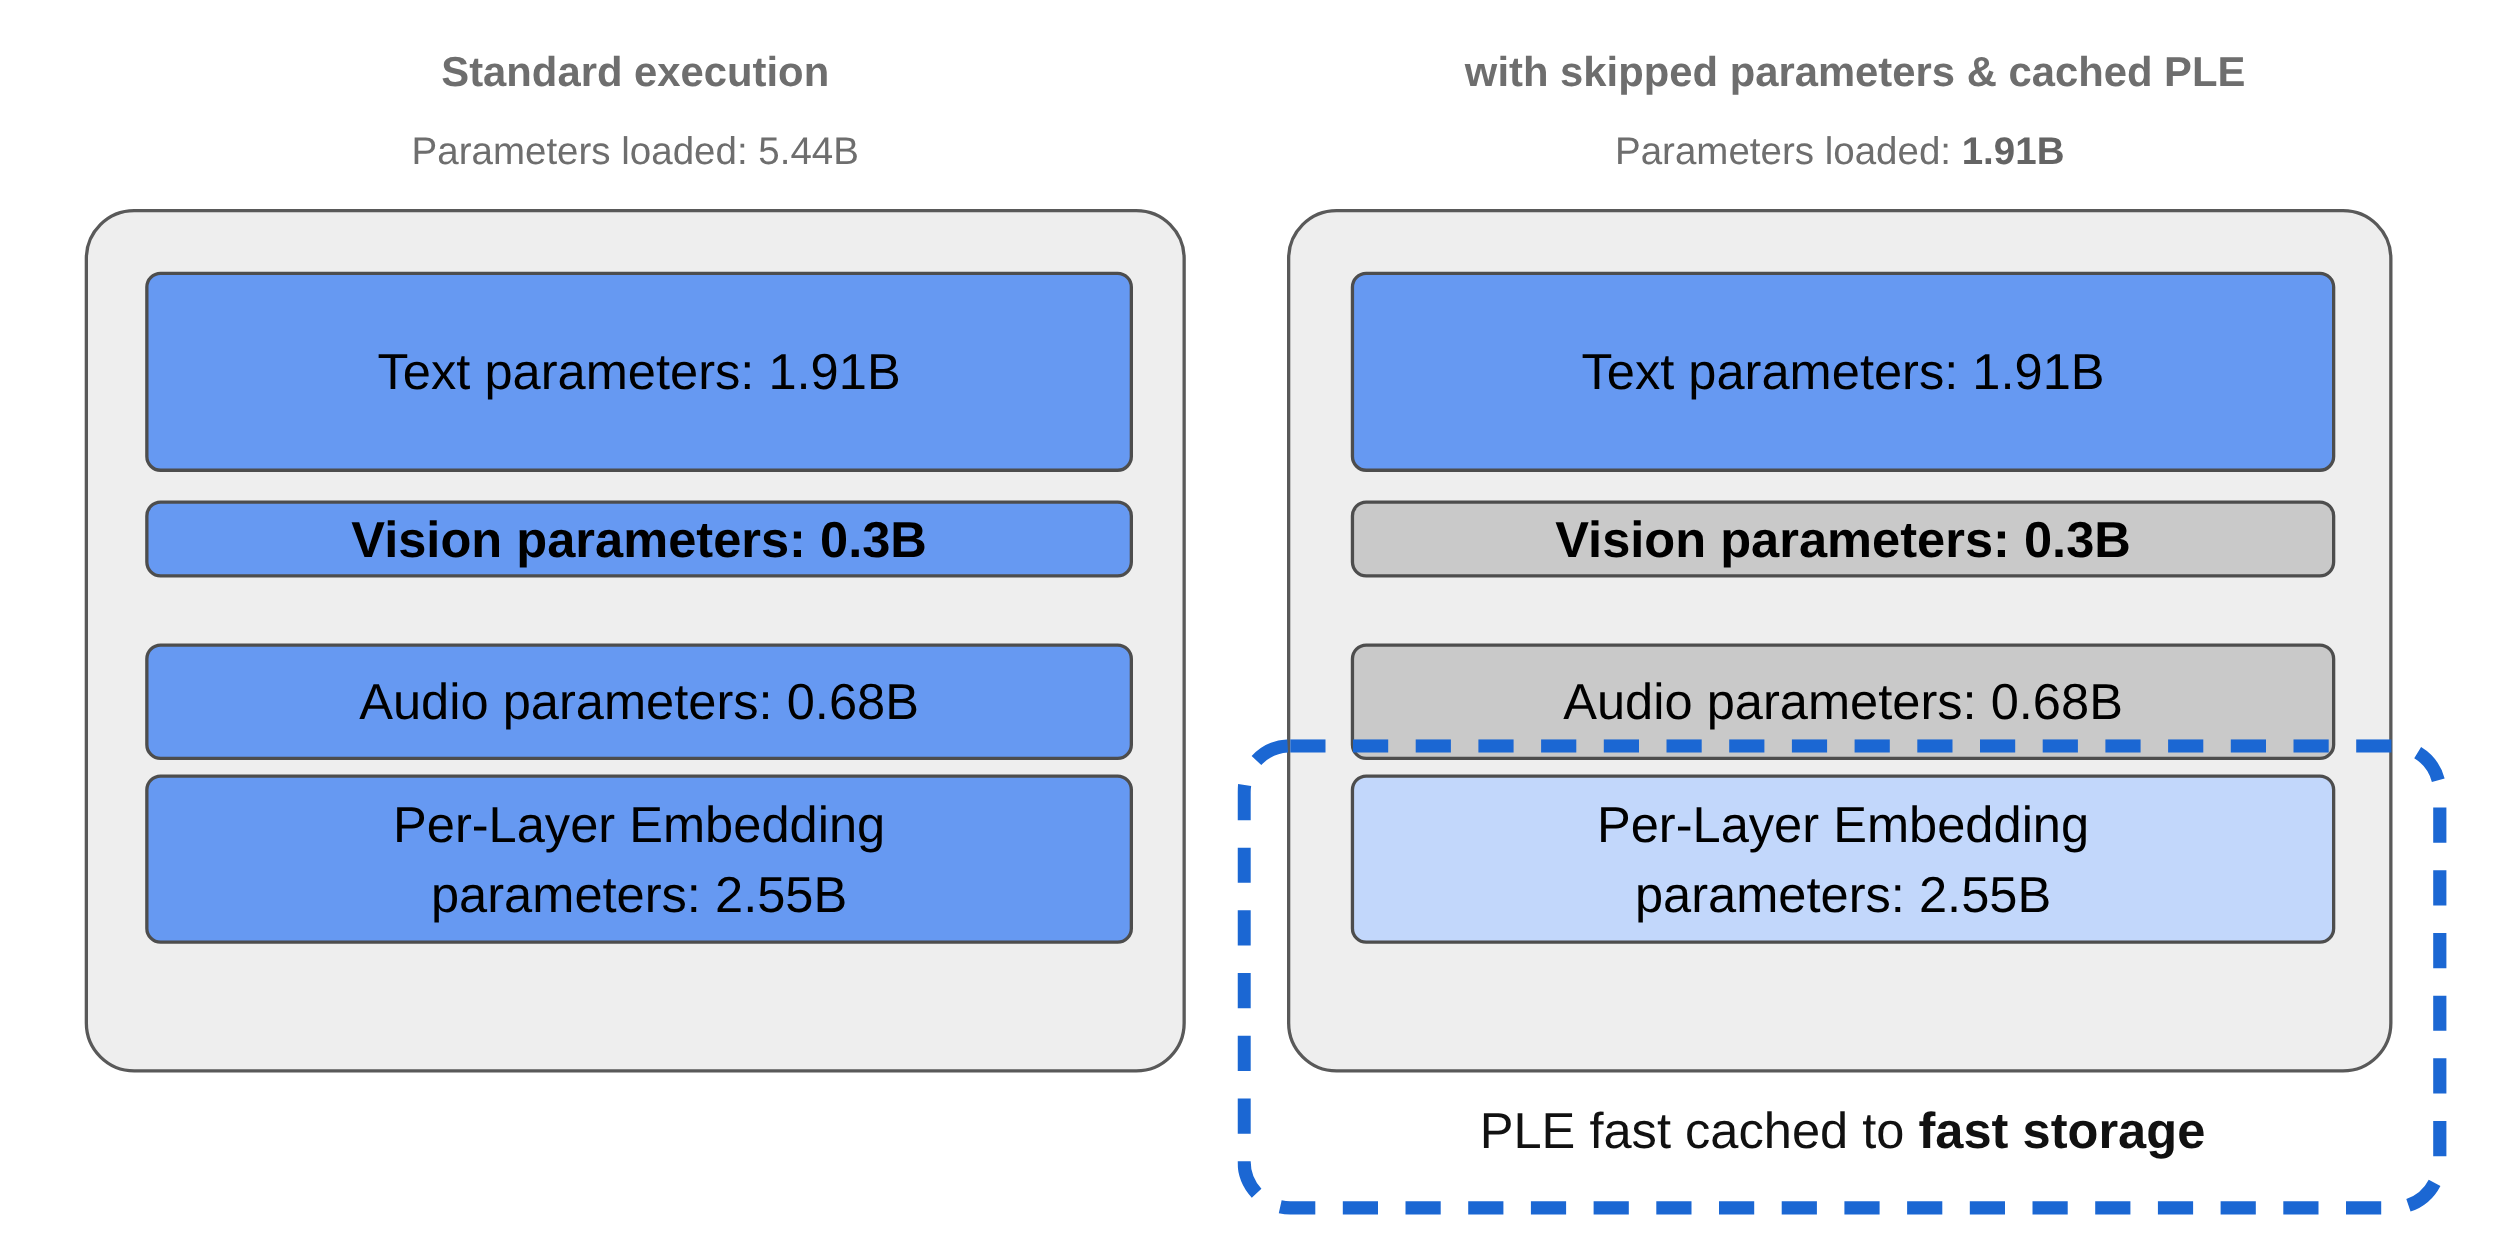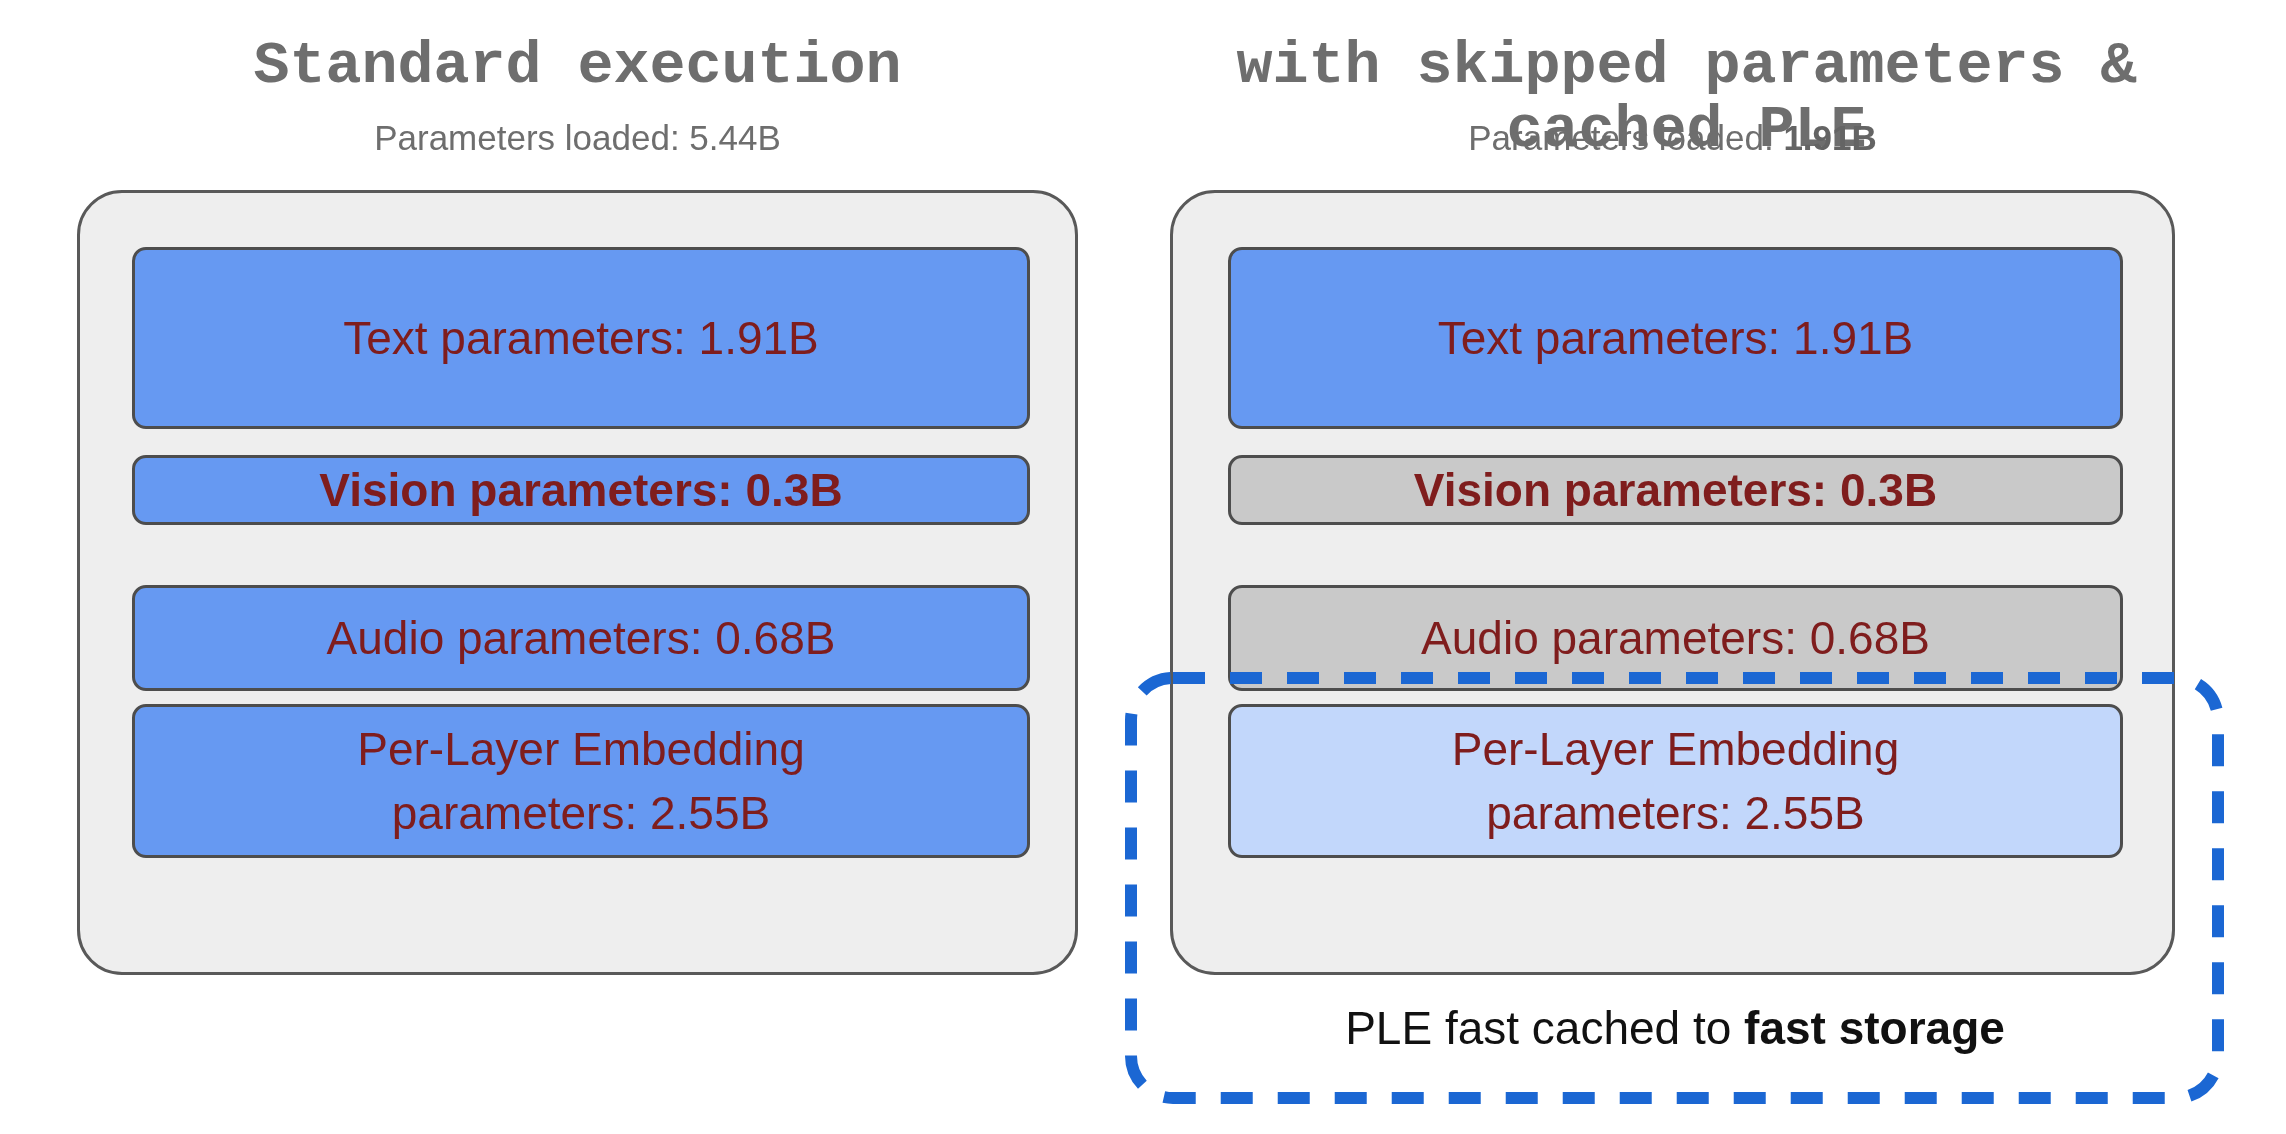--- a/index.html
+++ b/index.html
@@ -11,26 +11,25 @@
   #stage {
     position: relative;
     width: 2286px;
     height: 1134px;
     background: #ffffff;
     overflow: hidden;
   }
   .panel-title {
     position: absolute;
     top: 34px;
-    font-size: 60px;
+    font-size: 38px;
     line-height: 64px;
     font-weight: bold;
     color: #6E6E6E;
     text-align: center;
-    font-family: Liberation Mono, monospace;
   }
   .panel-subtitle {
     position: absolute;
     top: 112px;
     font-size: 35px;
     line-height: 52px;
     font-weight: normal;
     color: #6E6E6E;
     text-align: center;
   }
@@ -48,21 +47,21 @@
     position: absolute;
     border: 3px solid #4D4D4D;
     border-radius: 14px;
     box-sizing: border-box;
     display: flex;
     align-items: center;
     justify-content: center;
     text-align: center;
     font-size: 46px;
     line-height: 64px;
-    color: #7f1d1d;
+    color: #000000;
   }
   .fill-blue   { background: #6699F2; }
   .fill-gray   { background: #C9C9C9; }
   .fill-cached { background: #C2D7FB; }
   
   .slot-text   { top: 54px;  height: 182px; }
   .slot-vision { top: 262px; height: 70px; font-weight: bold; }
   .slot-audio  { top: 360px; height: 106px; margin-top: 32px; }
   .slot-ple    { top: 511px; height: 154px; }
   .left-inner  { left: 52px; width: 898px; }

